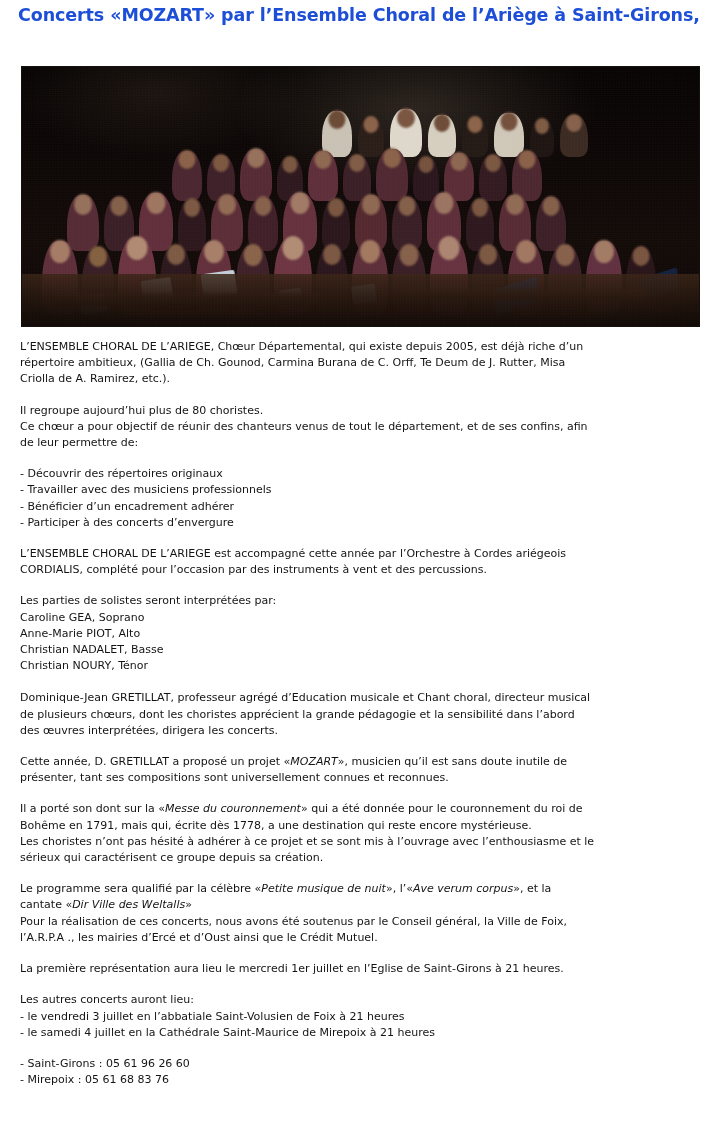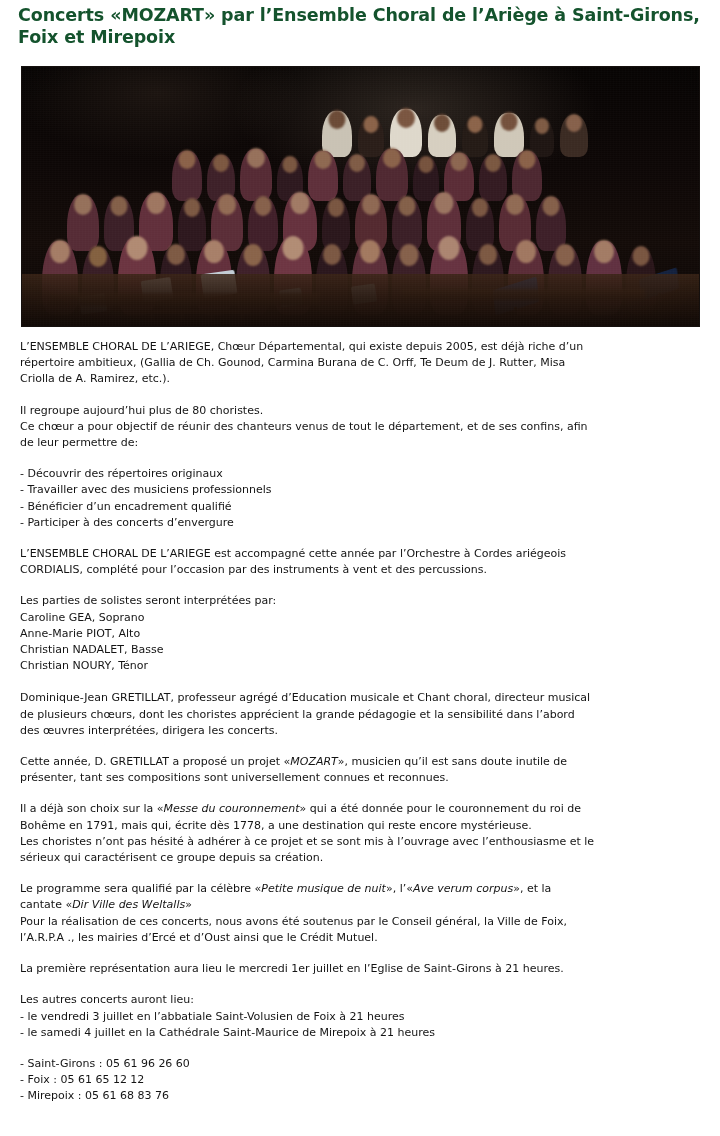--- a/index.html
+++ b/index.html
@@ -27,21 +27,21 @@
 
   
   .doc-title {
     position: absolute;
     left: 18px;
     top: 4px;
     width: 690px;
     font-size: 17.5px;
     line-height: 22px;
     font-weight: bold;
-    color: #14532d;
+    color: #1d4ed8;
     letter-spacing: -0.1px;
   }
 
   
   .photo {
     position: absolute;
     left: 21px;
     top: 66px;
     width: 679px;
     height: 261px;
@@ -154,21 +154,20 @@
   .gap-lg { height: 16px; }
   em { font-style: italic; }
 </style>
 </head>
 <body>
 
 <div class="page">
 
   <div class="doc-title">
     <div>Concerts «MOZART» par l’Ensemble Choral de l’Ariège à Saint-Girons,</div>
-    <div>Foix et Mirepoix</div>
   </div>
 
   <div class="photo">
     <div class="backdrop"></div>
 
     <div class="row" style="top:30px; height:60px; padding-left:300px; gap:6px;">
       <div class="singer" style="width:30px;height:46px;background:#c9c2b4;">
           <span class="head" style="width:17px;height:19px;background:#6b4a36;"></span>
         </div>
       <div class="singer" style="width:26px;height:40px;background:#2a1d18;">
@@ -358,21 +357,21 @@
 Criolla de A. Ramirez, etc.).</p>
     <div class="gap-md"></div>
 
     <p class="para">Il regroupe aujourd’hui plus de 80 choristes.
 Ce chœur a pour objectif de réunir des chanteurs venus de tout le département, et de ses confins, afin
 de leur permettre de:</p>
     <div class="gap-md"></div>
 
     <p class="para">- Découvrir des répertoires originaux</p>
     <p class="para">- Travailler avec des musiciens professionnels</p>
-    <p class="para">- Bénéficier d’un encadrement qualifié</p>
+    <p class="para">- Bénéficier d’un encadrement adhérer</p>
     <p class="para">- Participer à des concerts d’envergure</p>
     <div class="gap-md"></div>
 
     <p class="para">L’ENSEMBLE CHORAL DE L’ARIEGE est accompagné cette année par l’Orchestre à Cordes ariégeois
 CORDIALIS, complété pour l’occasion par des instruments à vent et des percussions.</p>
     <div class="gap-md"></div>
 
     <p class="para">Les parties de solistes seront interprétées par:</p>
     <p class="para">Caroline GEA, Soprano</p>
     <p class="para">Anne-Marie PIOT, Alto</p>
@@ -382,38 +381,37 @@
 
     <p class="para">Dominique-Jean GRETILLAT, professeur agrégé d’Education musicale et Chant choral, directeur musical
 de plusieurs chœurs, dont les choristes apprécient la grande pédagogie et la sensibilité dans l’abord
 des œuvres interprétées, dirigera les concerts.</p>
     <div class="gap-md"></div>
 
     <p class="para"><span>Cette année, D. GRETILLAT a proposé un projet «</span><em>MOZART</em><span>», musicien qu’il est sans doute inutile de
 présenter, tant ses compositions sont universellement connues et reconnues.</span></p>
     <div class="gap-md"></div>
 
-    <p class="para"><span>Il a déjà son choix sur la «</span><em>Messe du couronnement</em><span>» qui a été donnée pour le couronnement du roi de
+    <p class="para"><span>Il a porté son dont sur la «</span><em>Messe du couronnement</em><span>» qui a été donnée pour le couronnement du roi de
 Bohême en 1791, mais qui, écrite dès 1778, a une destination qui reste encore mystérieuse.
 Les choristes n’ont pas hésité à adhérer à ce projet et se sont mis à l’ouvrage avec l’enthousiasme et le
 sérieux qui caractérisent ce groupe depuis sa création.</span></p>
     <div class="gap-md"></div>
 
     <p class="para"><span>Le programme sera qualifié par la célèbre «</span><em>Petite musique de nuit</em><span>», l’«</span><em>Ave verum corpus</em><span>», et la
 cantate «</span><em>Dir Ville des Weltalls</em><span>»</span></p>
     <p class="para">Pour la réalisation de ces concerts, nous avons été soutenus par le Conseil général, la Ville de Foix,
 l’A.R.P.A ., les mairies d’Ercé et d’Oust ainsi que le Crédit Mutuel.</p>
     <div class="gap-md"></div>
 
     <p class="para">La première représentation aura lieu le mercredi 1er juillet en l’Eglise de Saint-Girons à 21 heures.</p>
     <div class="gap-md"></div>
 
     <p class="para">Les autres concerts auront lieu:</p>
     <p class="para">- le vendredi 3 juillet en l’abbatiale Saint-Volusien de Foix à 21 heures</p>
     <p class="para">- le samedi 4 juillet en la Cathédrale Saint-Maurice de Mirepoix à 21 heures</p>
     <div class="gap-md"></div>
 
     <p class="para">- Saint-Girons : 05 61 96 26 60</p>
-    <p class="para">- Foix : 05 61 65 12 12</p>
     <p class="para">- Mirepoix : 05 61 68 83 76</p>
 
   </div>
 </div>
 
 </body></html>

